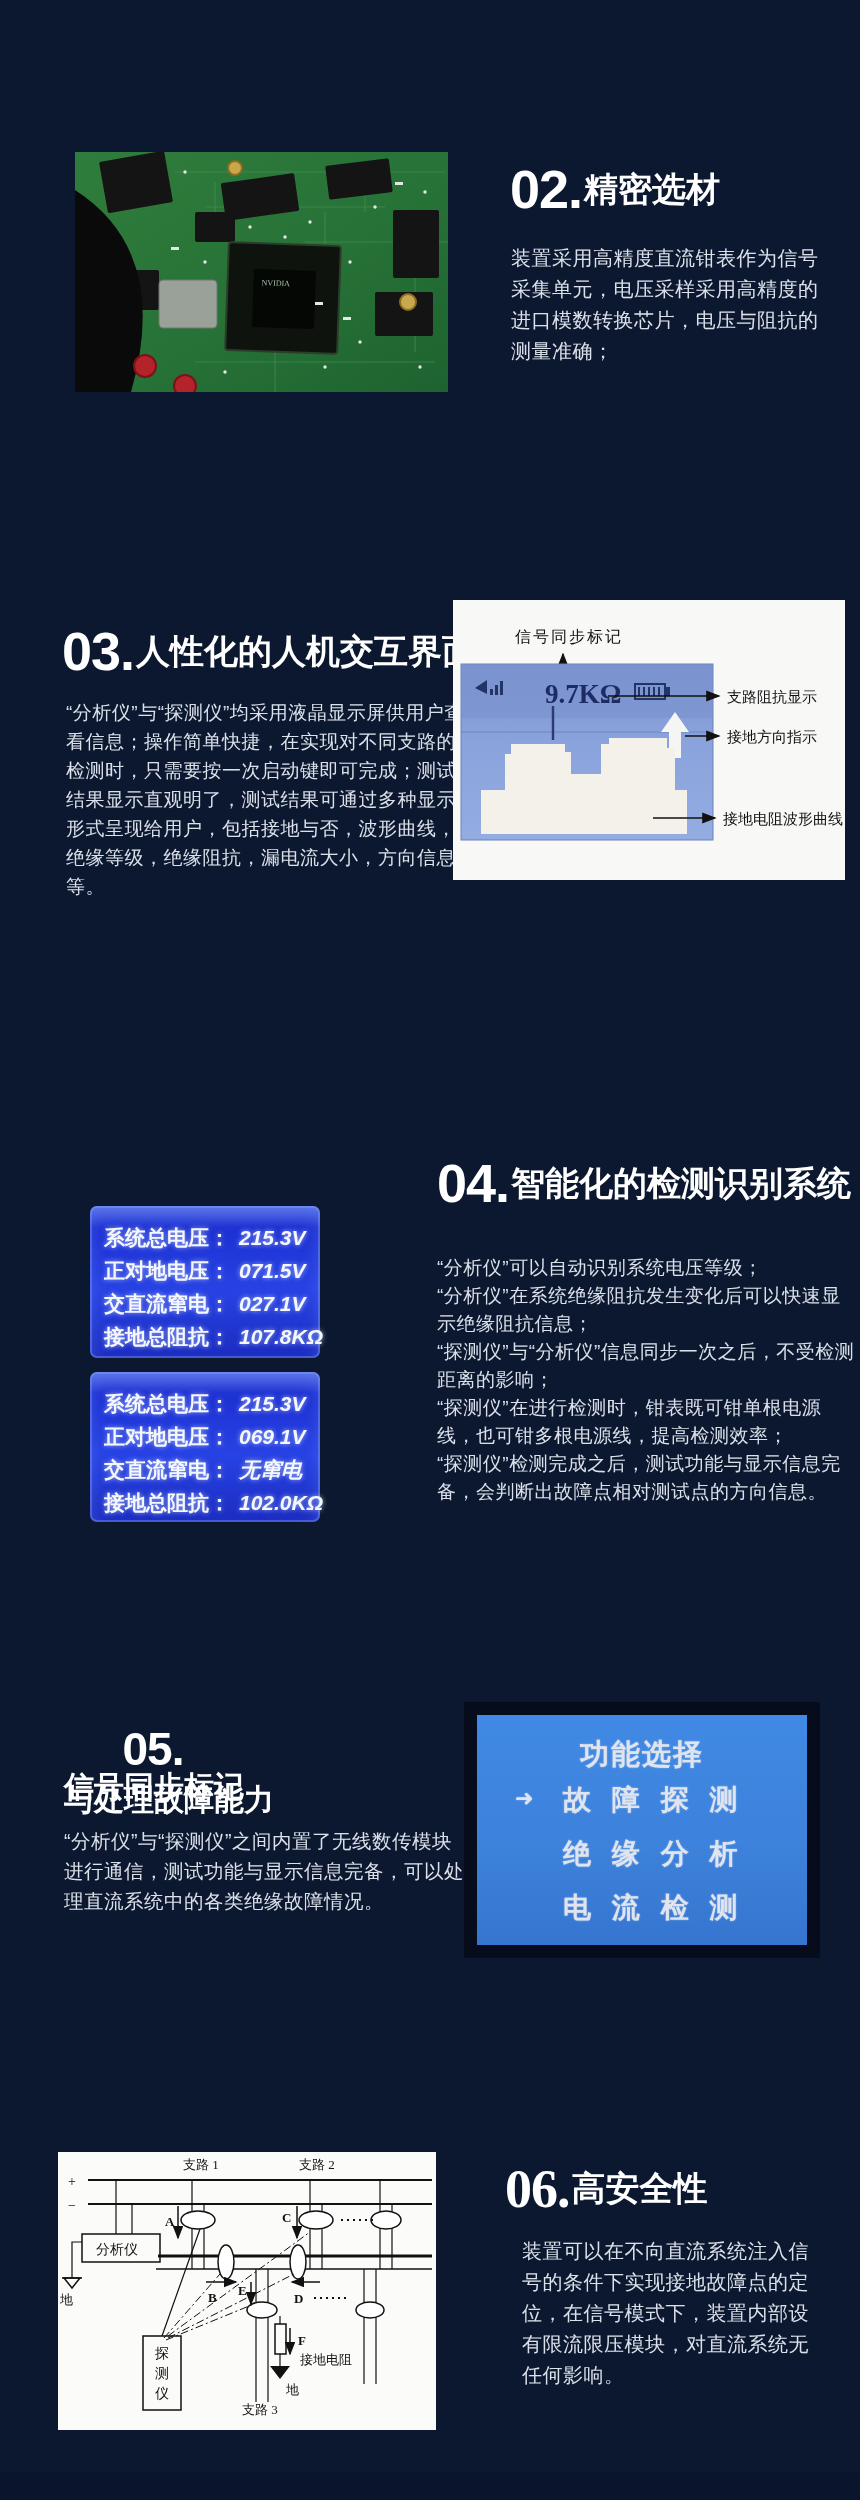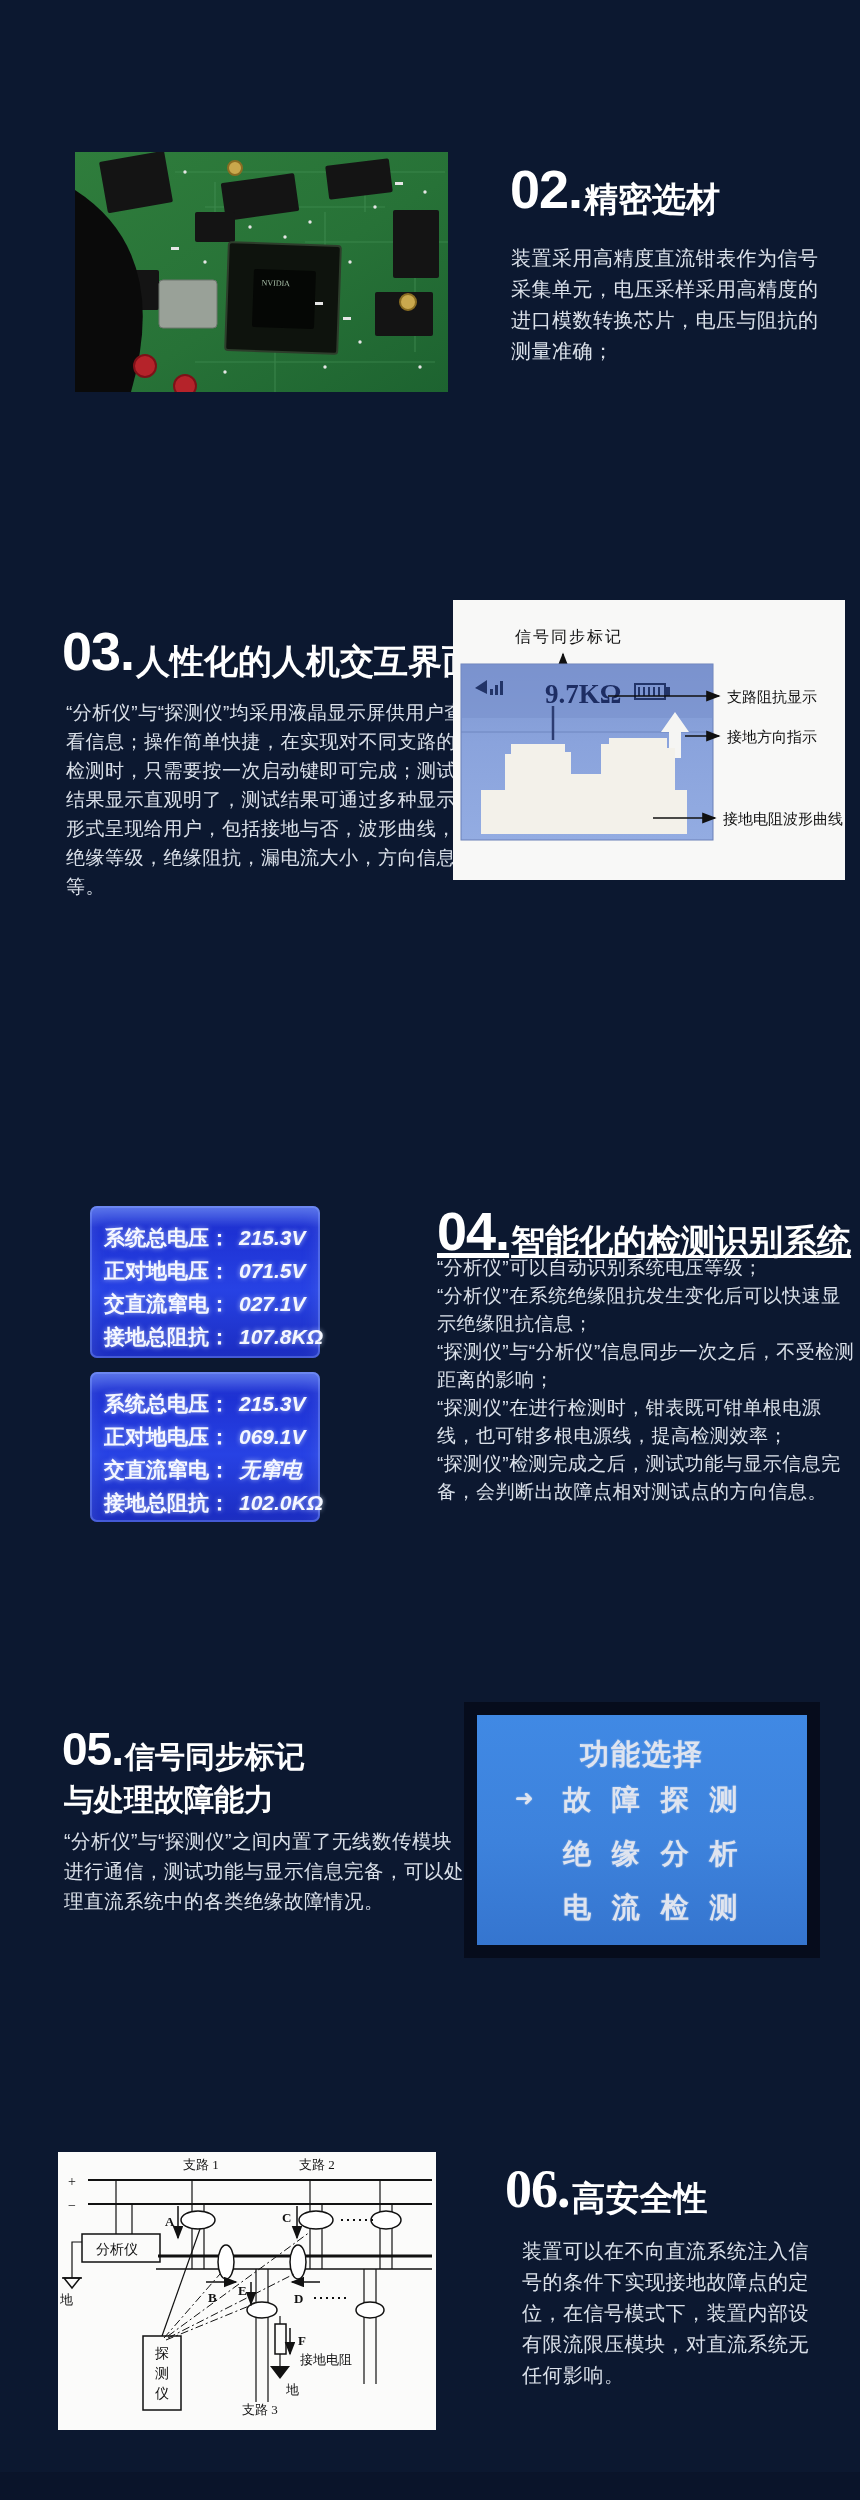--- a/index.html
+++ b/index.html
@@ -1,20 +1,20 @@
 <!DOCTYPE html>
 <html><head>
 <meta charset="utf-8">
 <style>
   html,body{margin:0;padding:0;background:#0c1830;}
   .page{position:relative;width:860px;height:2500px;background:#0c1830;overflow:hidden;
         font-family:"Liberation Sans",sans-serif;}
   .abs{position:absolute;}
   
-  .hd{display:flex;align-items:flex-end;color:#fff;font-weight:bold;white-space:nowrap;}
+  .hd{display:flex;align-items:center;color:#fff;font-weight:bold;white-space:nowrap;}
   .hd .num{font-size:54px;letter-spacing:-1px;line-height:1;}
   .hd .ttl{font-size:34px;line-height:1;margin-left:2px;}
   .hd5 .num{font-size:46px;}
   .hd5 .ttl{font-size:30px;}
   
   .copy{color:#dbe1ea;font-size:20px;line-height:31px;letter-spacing:.5px;}
   .copy p{margin:0;}
   .copy.small{font-size:19px;line-height:28px;}
   
   .lcd{border-radius:7px;background:linear-gradient(180deg,#4a63e6 0%,#1d30d2 14%,#2742e4 55%,#1b2cc0 100%);
@@ -161,33 +161,33 @@
     <div class="row"><span>交直流窜电：</span><span class="val">027.1V</span></div>
     <div class="row"><span>接地总阻抗：</span><span class="val">107.8KΩ</span></div>
   </div>
   <div class="abs lcd" style="left:90px;top:1372px;width:230px;height:150px;">
     <div class="row"><span>系统总电压：</span><span class="val">215.3V</span></div>
     <div class="row"><span>正对地电压：</span><span class="val">069.1V</span></div>
     <div class="row"><span>交直流窜电：</span><span class="val">无窜电</span></div>
     <div class="row"><span>接地总阻抗：</span><span class="val">102.0KΩ</span></div>
   </div>
 
-  <div class="abs hd" style="left:437px;top:1204px;text-decoration:underline;">
+  <div class="abs hd" style="left:437px;top:1156px;">
     <span class="num">04.</span>
       <span class="ttl">智能化的检测识别系统</span>
   </div>
   <div class="abs copy small" style="left:437px;top:1254px;width:420px;">
     <p>“分析仪”可以自动识别系统电压等级；</p>
     <p>“分析仪”在系统绝缘阻抗发生变化后可以快速显示绝缘阻抗信息；</p>
     <p>“探测仪”与“分析仪”信息同步一次之后，不受检测距离的影响；</p>
     <p>“探测仪”在进行检测时，钳表既可钳单根电源线，也可钳多根电源线，提高检测效率；</p>
     <p>“探测仪”检测完成之后，测试功能与显示信息完备，会判断出故障点相对测试点的方向信息。</p>
   </div>
 
-  <div class="abs hd hd5" style="left:62px;top:1726px;">
+  <div class="abs hd hd5" style="left:62px;top:1726px;flex-direction:column;">
     <span class="num">05.</span>
       <span class="ttl">信号同步标记</span>
   </div>
   <div class="abs" style="left:64px;top:1780px;color:#fff;font-weight:bold;font-size:30px;">与处理故障能力</div>
   <div class="abs copy" style="left:64px;top:1826px;width:404px;font-size:19.5px;line-height:30px;">“分析仪”与“探测仪”之间内置了无线数传模块进行通信，测试功能与显示信息完备，可以处理直流系统中的各类绝缘故障情况。</div>
 
   <div class="abs menu-frame" style="left:464px;top:1702px;width:356px;height:256px;">
     <div class="menu-screen">
       <div class="menu-title">功能选择</div>
       <div class="menu-arrow" style="top:66px;">➜</div>

